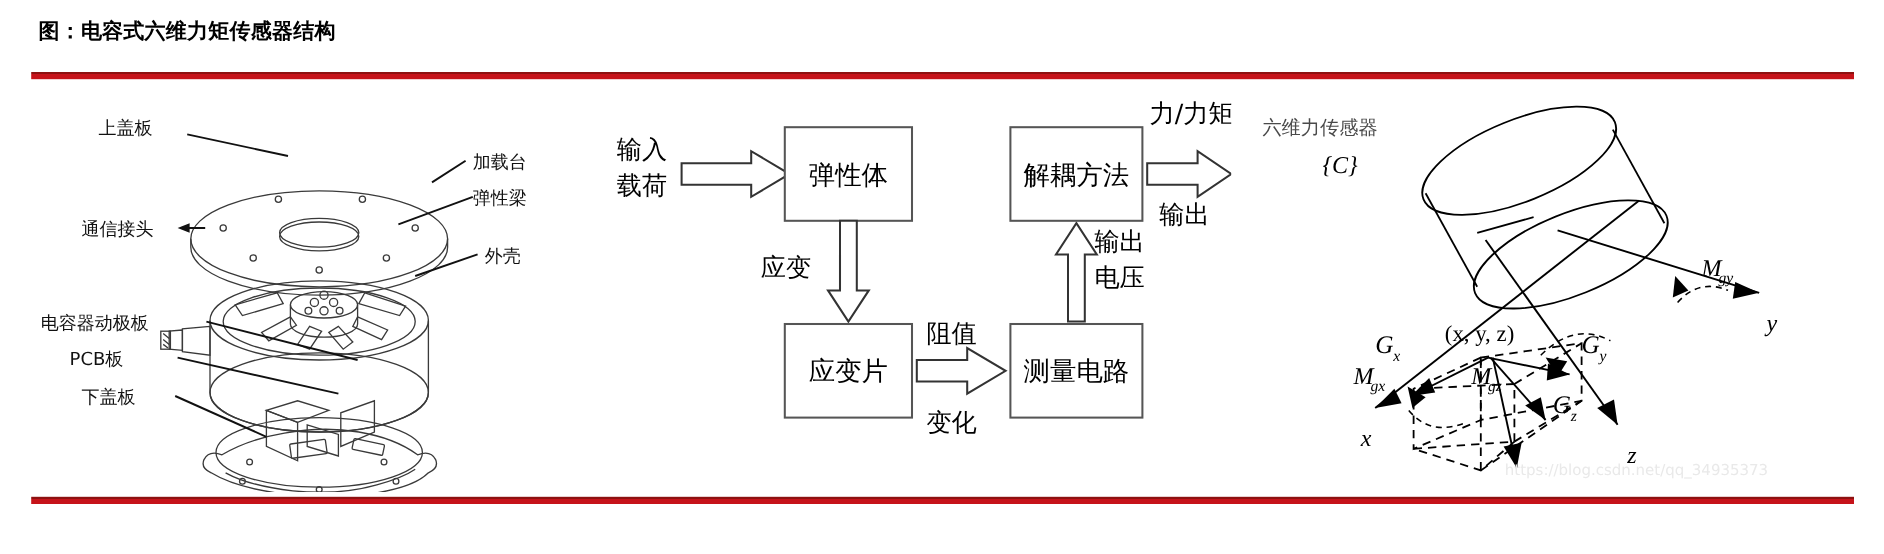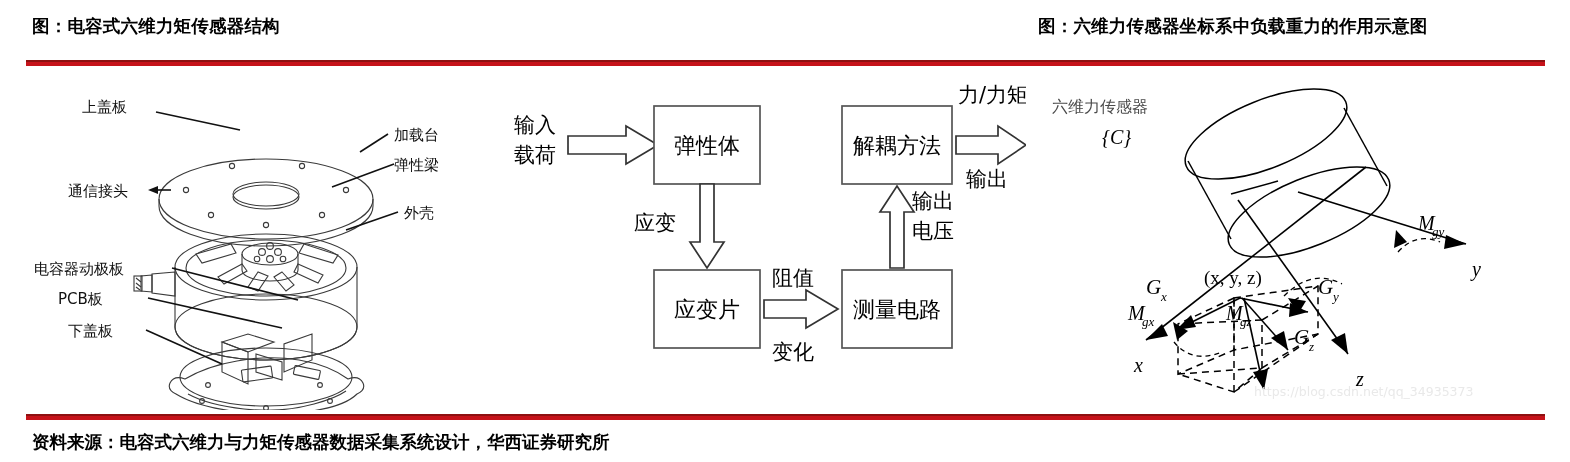--- a/index.html
+++ b/index.html
@@ -119,21 +119,20 @@
   .dash-s { stroke: #000000; stroke-width: 1.3; fill: none; stroke-dasharray: 5 4; }
   .outline { stroke: #000000; stroke-width: 1.5; fill: none; }
 </style>
 </head>
 <body>
 
 <div class="page">
 
   <div class="titles">
     <div class="fig-title" id="title1">图：电容式六维力矩传感器结构</div>
-    <div class="fig-title" id="title3">图：六维力传感器坐标系中负载重力的作用示意图</div>
   </div>
 
   <div class="rule-top"></div>
 
   <div class="panel" id="panel1">
     <svg width="480" height="338" viewBox="0 0 480 338">
 
       <g>
 
         <ellipse cx="240" cy="127" rx="107" ry="40" class="mech" fill="#fdfdfd"></ellipse>
@@ -343,15 +342,14 @@
       </g>
 
       <text class="grey-cjk" x="26" y="40">六维力传感器</text>
       <text class="serif-it" font-size="20" x="76" y="72">{C}</text>
 
       <text class="watermark" x="228" y="324">https://blog.csdn.net/qq_34935373</text>
     </svg>
   </div>
 
   <div class="rule-bottom"></div>
-  <div class="source">资料来源：电容式六维力与力矩传感器数据采集系统设计，华西证券研究所</div>
 
 </div>
 
 </body></html>

